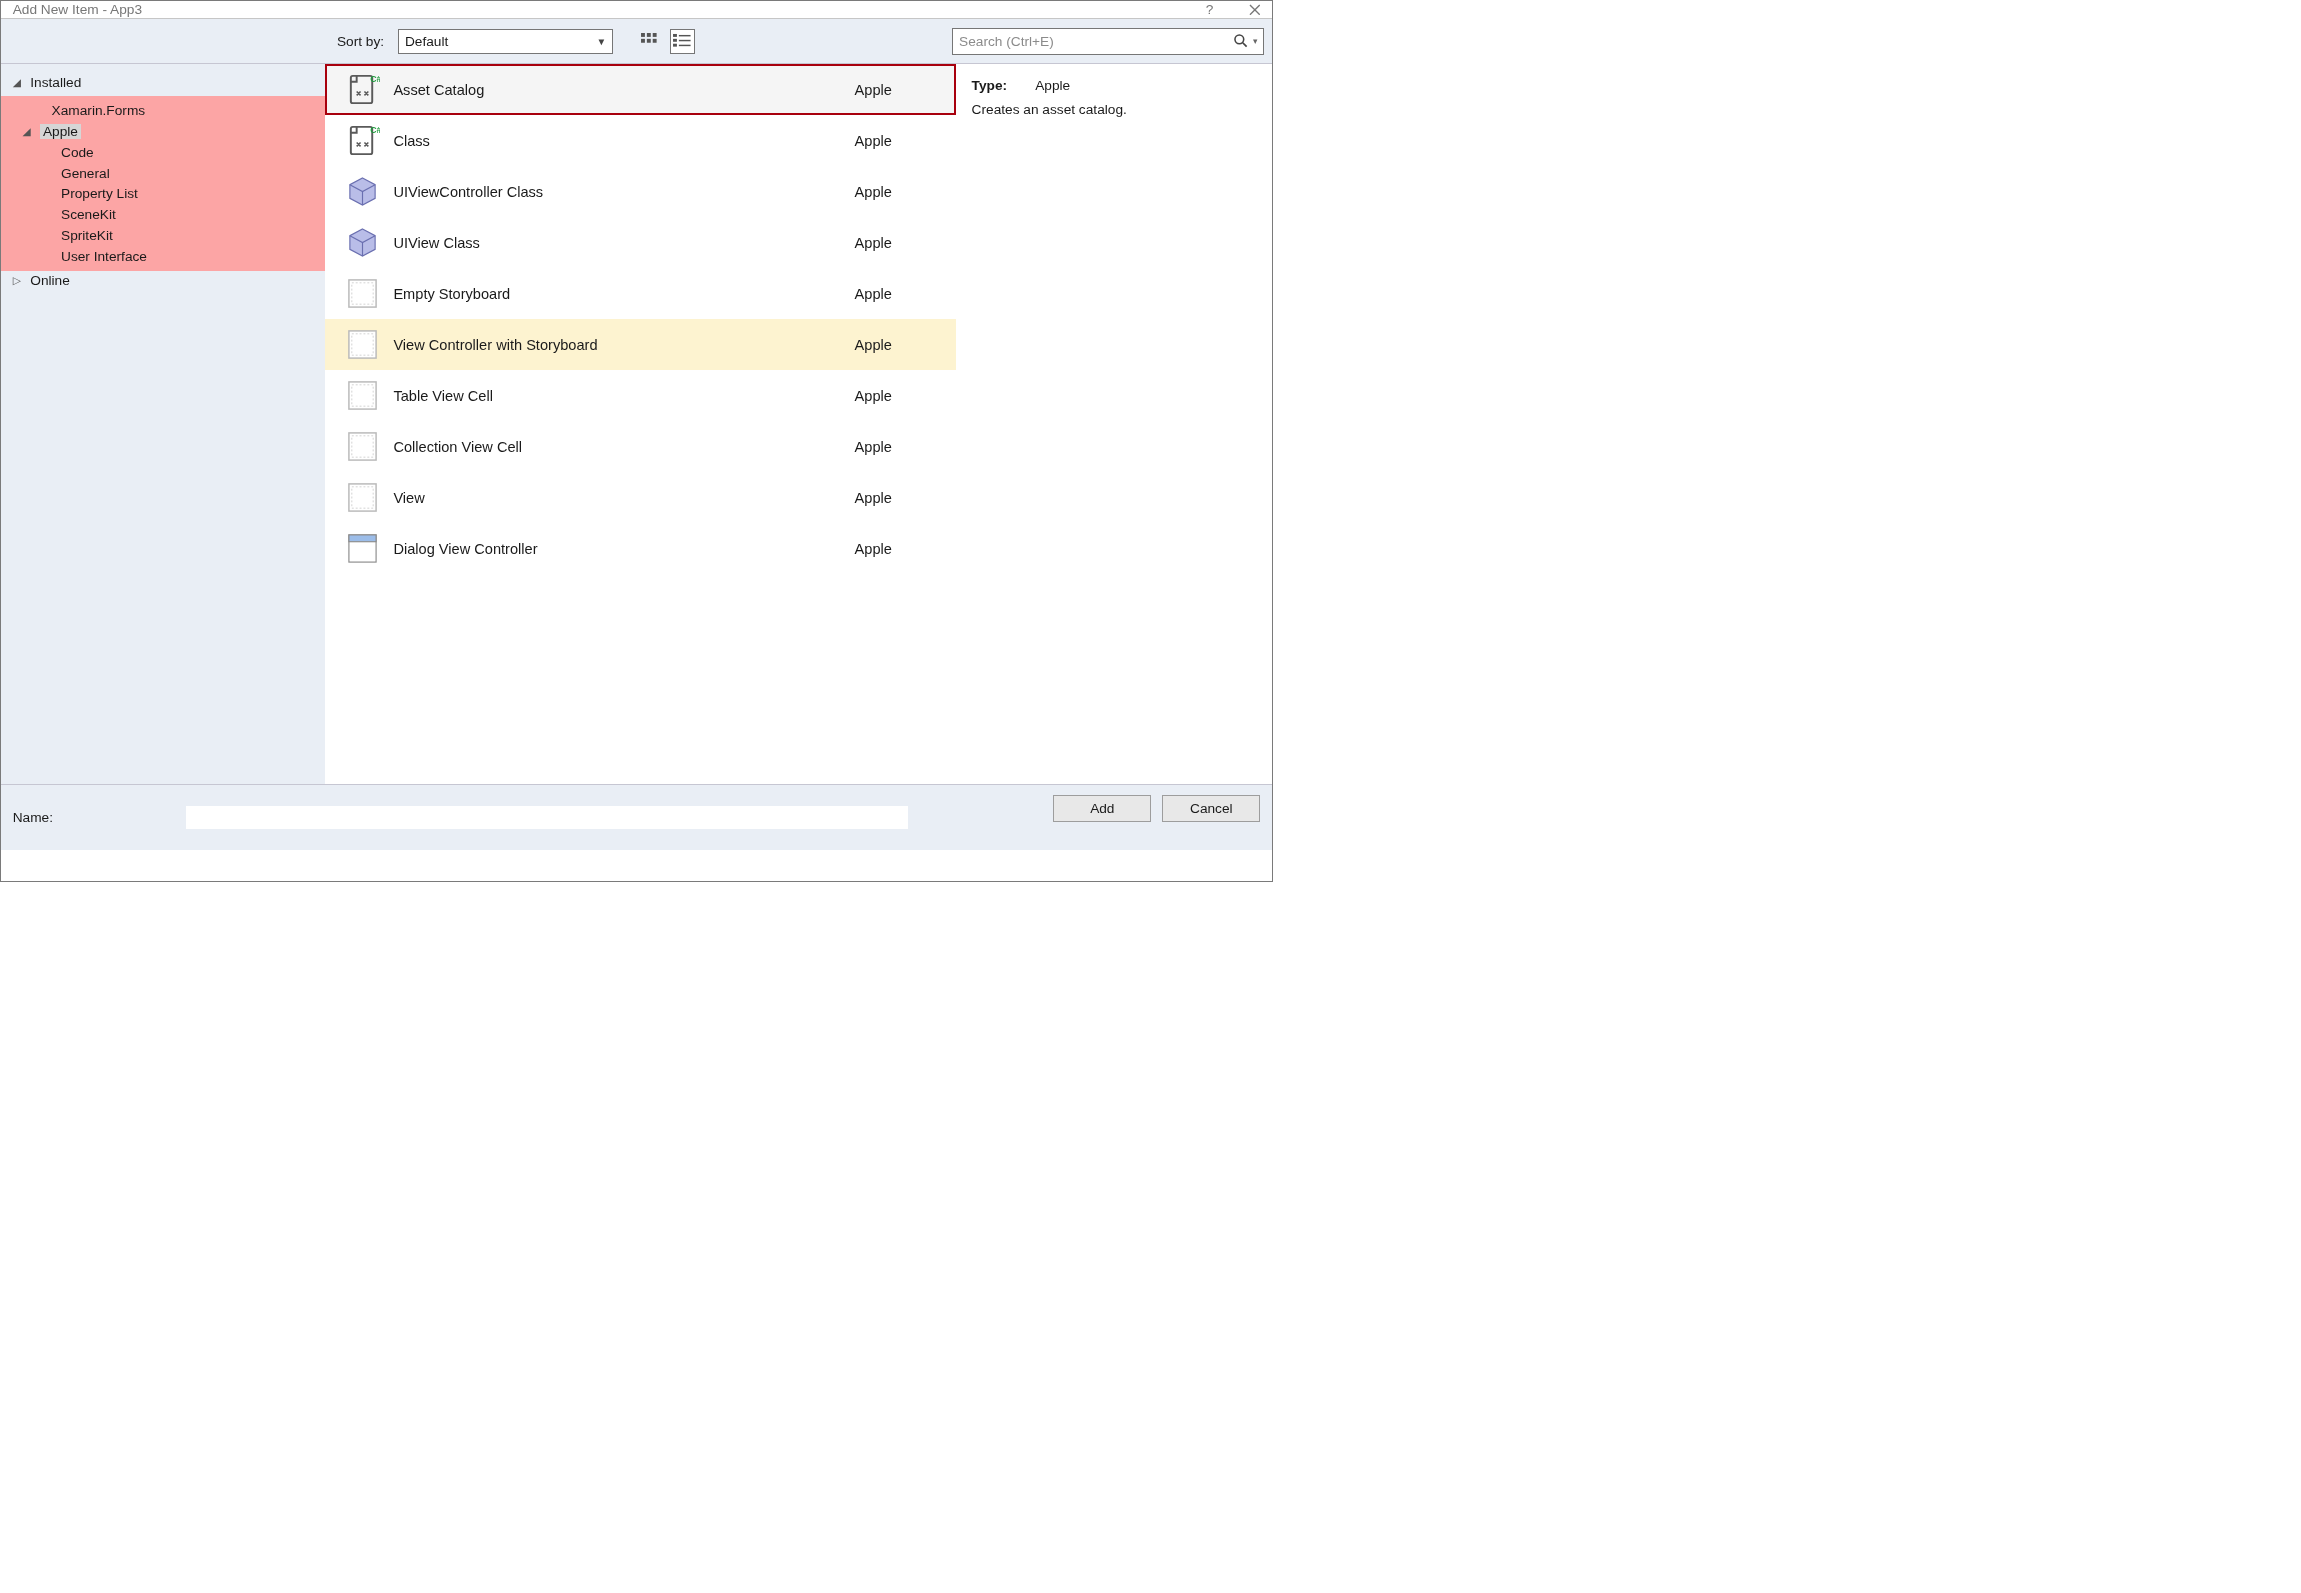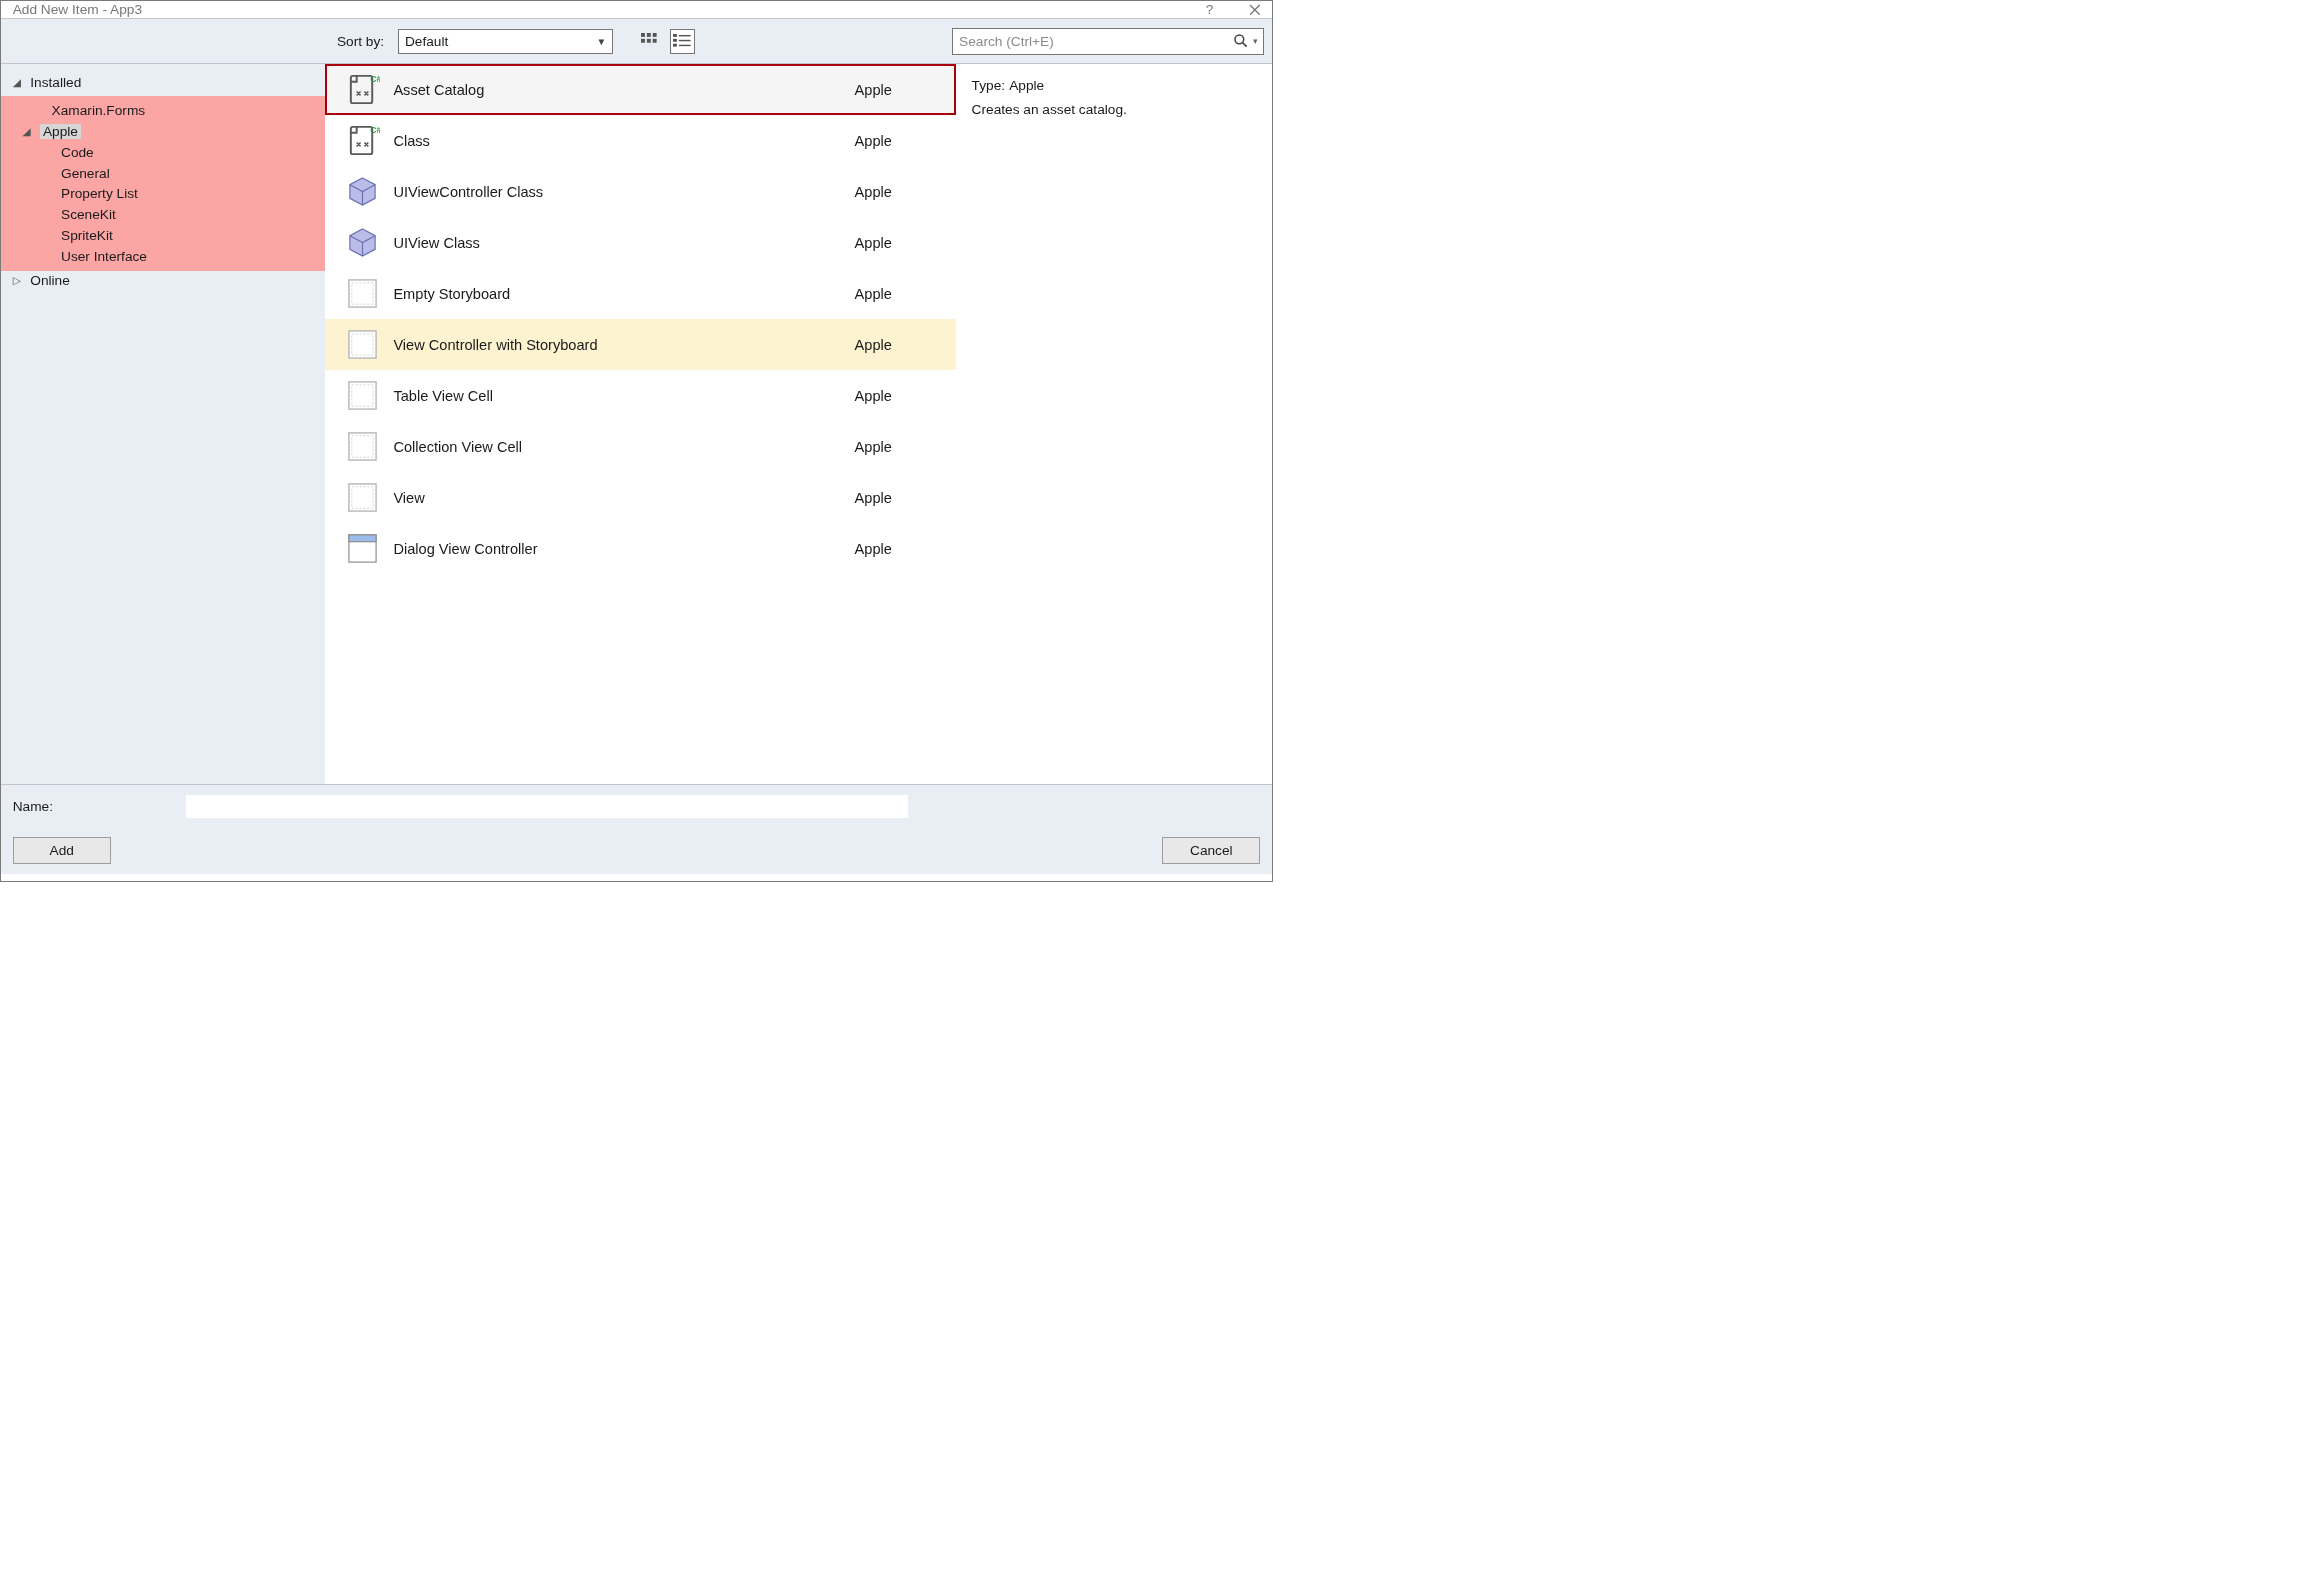--- a/index.html
+++ b/index.html
@@ -104,27 +104,27 @@
     outline-offset:-2.9px;
   }
   .template-row.hover { background:#fdf3d0; }
 
   .details {
     width: 316px; background:#fff; padding:13.7px 15.6px;
     border-left: none;
     font-size:13.7px;
   }
   .details .type-line { margin-bottom:9.8px;}
-  .details .type-line b { font-weight:400; margin-right:1px;}
+  .details .type-line b { font-weight:700; margin-right:25px;}
   .details .desc { color:#1a1a1a; }
 
   .footer {
-    height:90px; background:#e9eef5;
+    height:66px; background:#e9eef5;
     border-top:1px solid #c6c6d2;
-    display:flex; flex-direction:column; justify-content:space-between;
+    display:flex; flex-direction:row; justify-content:space-between;
     padding:9.8px 11.7px 9.8px 11.7px;
   }
   .name-row { display:flex; align-items:center; gap:17.6px;}
   .name-row label { width:156px; font-size:13.7px;}
   .name-row input {
     flex:0 0 722px; height:23.4px; border:1px solid #fff; background:#fff;
     padding:0 5.9px; font-size:13.7px; outline:none;
   }
   .button-row { display:flex; justify-content:space-between; gap:11px;}
   .btn {

